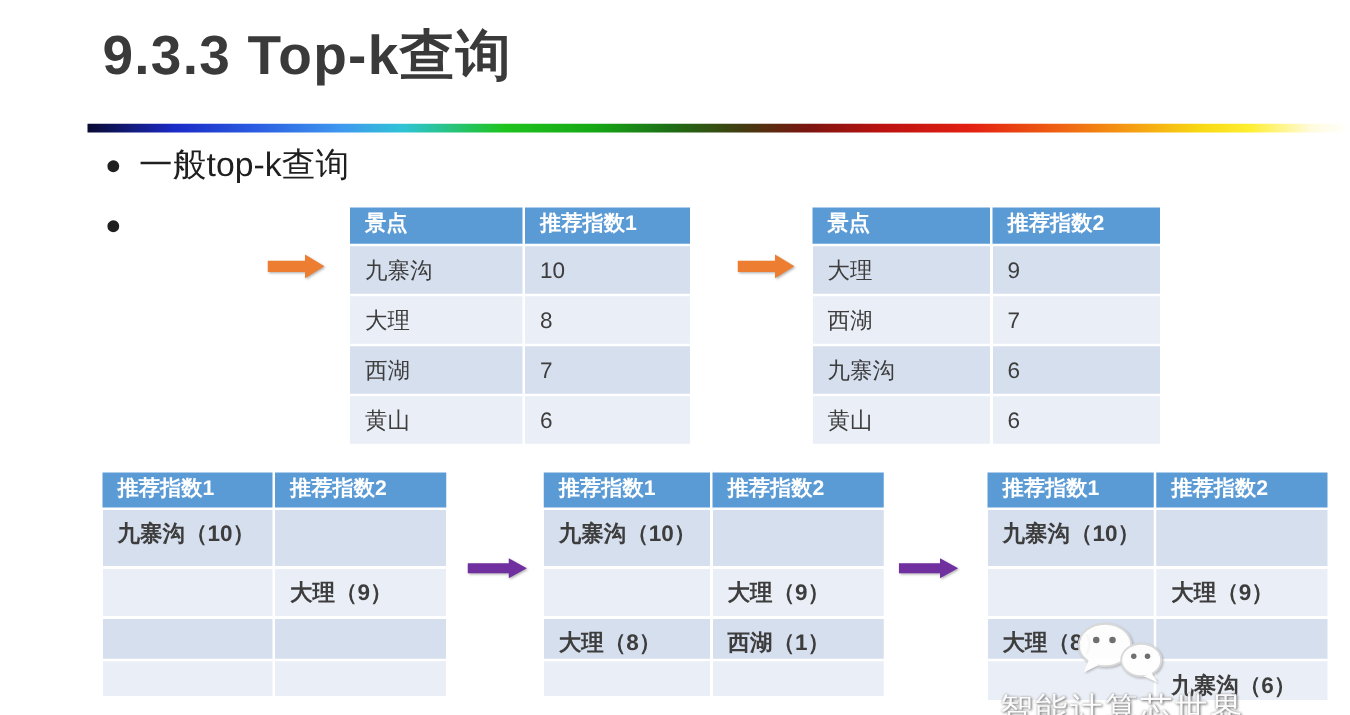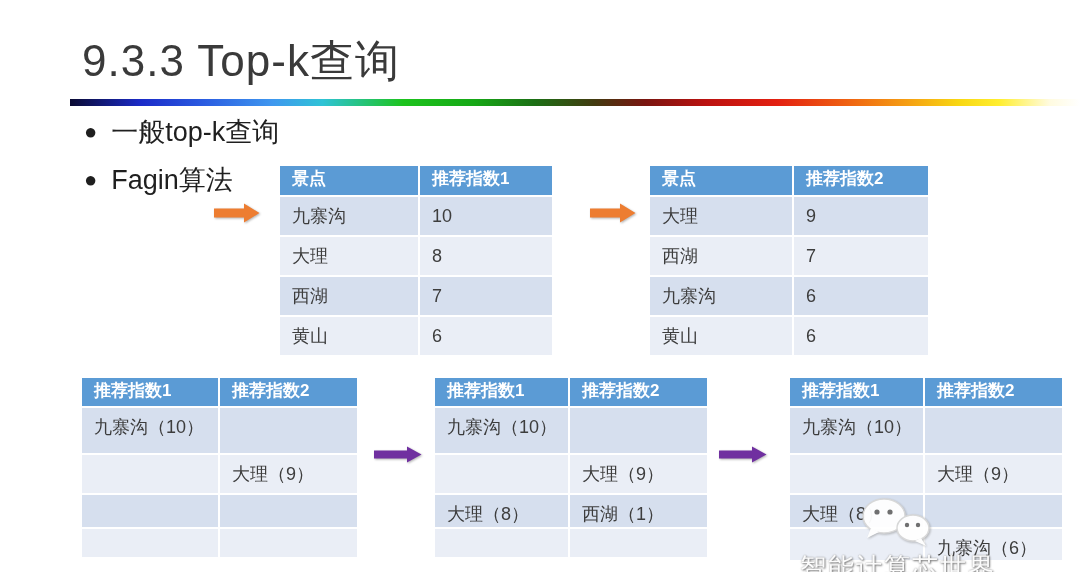--- a/index.html
+++ b/index.html
@@ -2,22 +2,22 @@
 <html><head>
 <meta charset="utf-8">
 <style>
   html,body { margin:0; padding:0; background:#888; }
   .slide {
     position:relative; width:1080px; height:572px; margin:0 auto;
     background:#ffffff; overflow:hidden;
     font-family:"Liberation Sans","DejaVu Sans",sans-serif;
   }
   .title {
-    position:absolute; left:82px; top:32px;
-    font-size:44px; font-weight:400; color:#3a3a3a; letter-spacing:1px;
+    position:absolute; left:82px; top:15px;
+    font-size:44px; font-weight:700; color:#3a3a3a; letter-spacing:1px;
     white-space:nowrap;
   }
   .rule {
     position:absolute; left:70px; top:99px; width:1010px; height:7px;
     background:linear-gradient(90deg,
       #0a0a32 0%, #1b2bc8 7%, #2a5ae0 13%, #3f97ef 20%, #2fc3d6 25%,
       #1dc31d 33%, #16a816 40%, #1c6f15 46%, #433a10 52%, #7a1510 57%,
       #bb1210 63%, #e32011 70%, #ef6212 77%, #f5a013 83%, #f8d713 88%,
       #ffee30 92%, #fffbe0 97%, #ffffff 100%);
   }
@@ -33,21 +33,21 @@
   .tbl td {
     font-size:18px; color:#3d3d3d; text-align:left;
     padding:0 0 0 12px; border:2px solid #ffffff; white-space:nowrap; overflow:hidden;
   }
   .tbl tr.odd  td { background:#D6DFEE; }
   .tbl tr.even td { background:#EAEEF6; }
   .tbl-top thead tr { height:31px; }
   .tbl-top tbody tr { height:40px; }
   .tbl-top td { vertical-align:middle; }
   .tbl-bot thead tr { height:30px; }
-  .tbl-bot td { vertical-align:top; padding-top:7px; }
+  .tbl-bot td { vertical-align:top; padding-top:7px;font-weight:bold; }
   .tbl-bot tr.r1 { height:47px; }
   .tbl-bot tr.r2 { height:40px; }
   .tbl-bot tr.r3 { height:34px; }
   .tbl-bot tr.r4 { height:30px; }
 
   svg.arrow { position:absolute; filter:drop-shadow(1px 1.5px 1px rgba(0,0,0,0.3)); }
 
   .watermark {
     position:absolute; left:800px; top:494px; z-index:5;
     display:flex; align-items:center; opacity:0.96;flex-direction:column;
@@ -65,21 +65,20 @@
   <div class="title">9.3.3 Top-k查询</div>
   <div class="rule"></div>
 
   <div class="bullets">
     <div class="bullet">
       <span class="dot">●</span>
       <span>一般top-k查询</span>
     </div>
     <div class="bullet">
       <span class="dot">●</span>
-      <span>Fagin算法</span>
     </div>
   </div>
 
   <table class="tbl tbl-top" style="left:278px;top:164px;width:274px">
     <colgroup>
         <col style="width:140px">
         <col style="width:134px">
       </colgroup>
     <thead>
         <tr>

